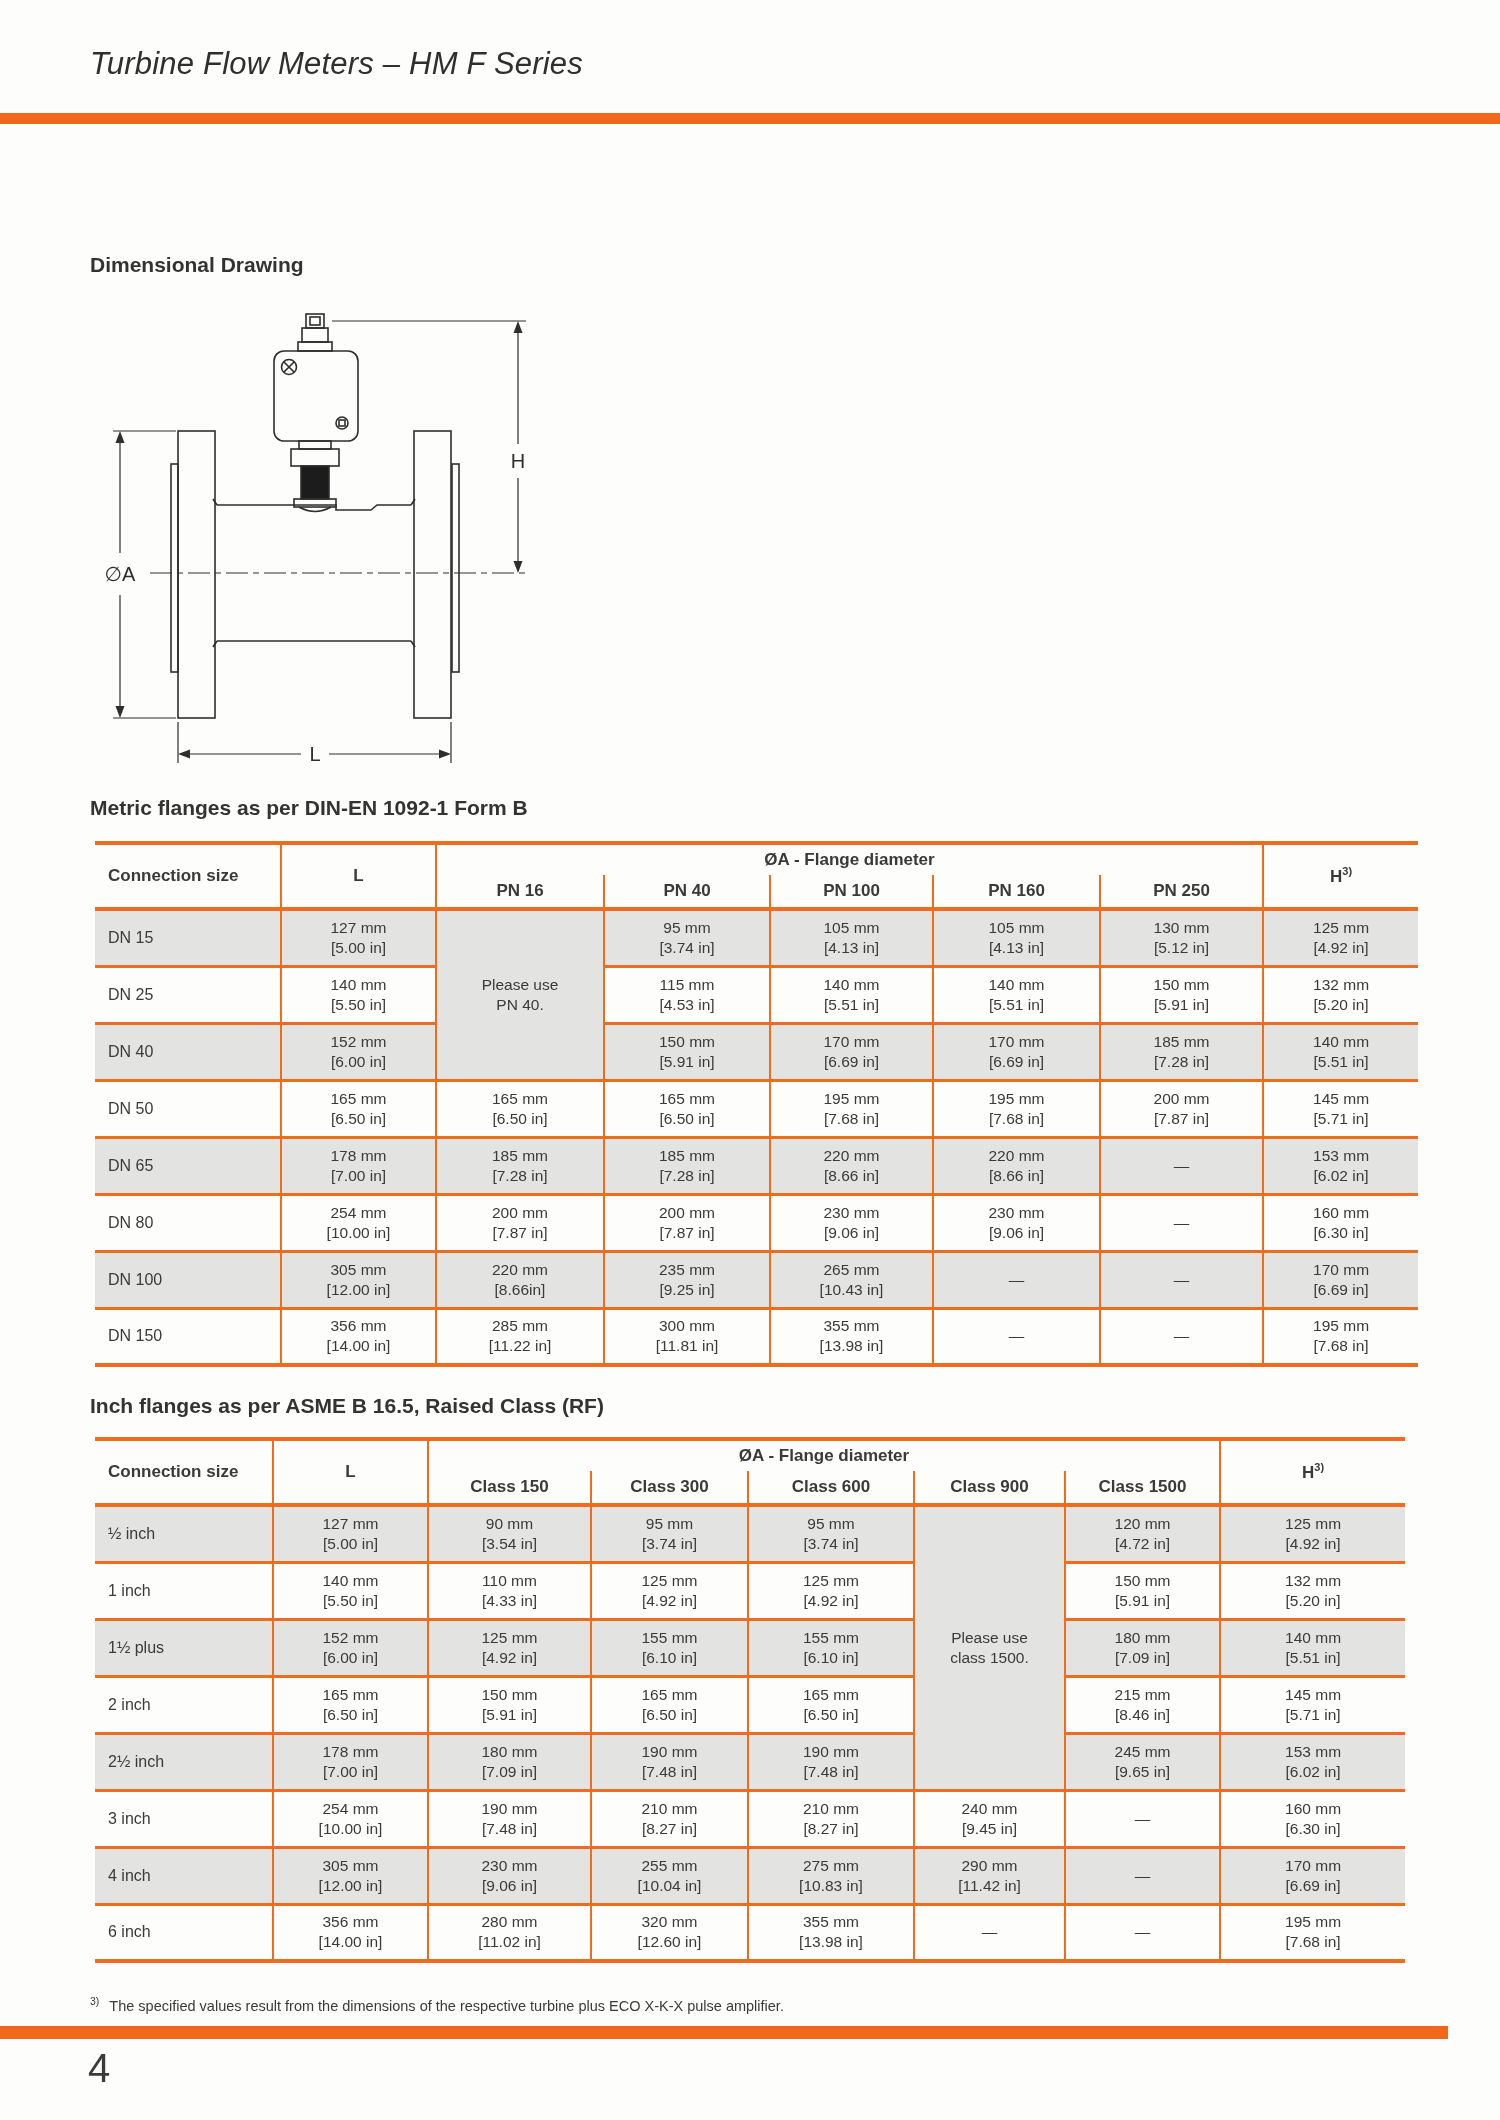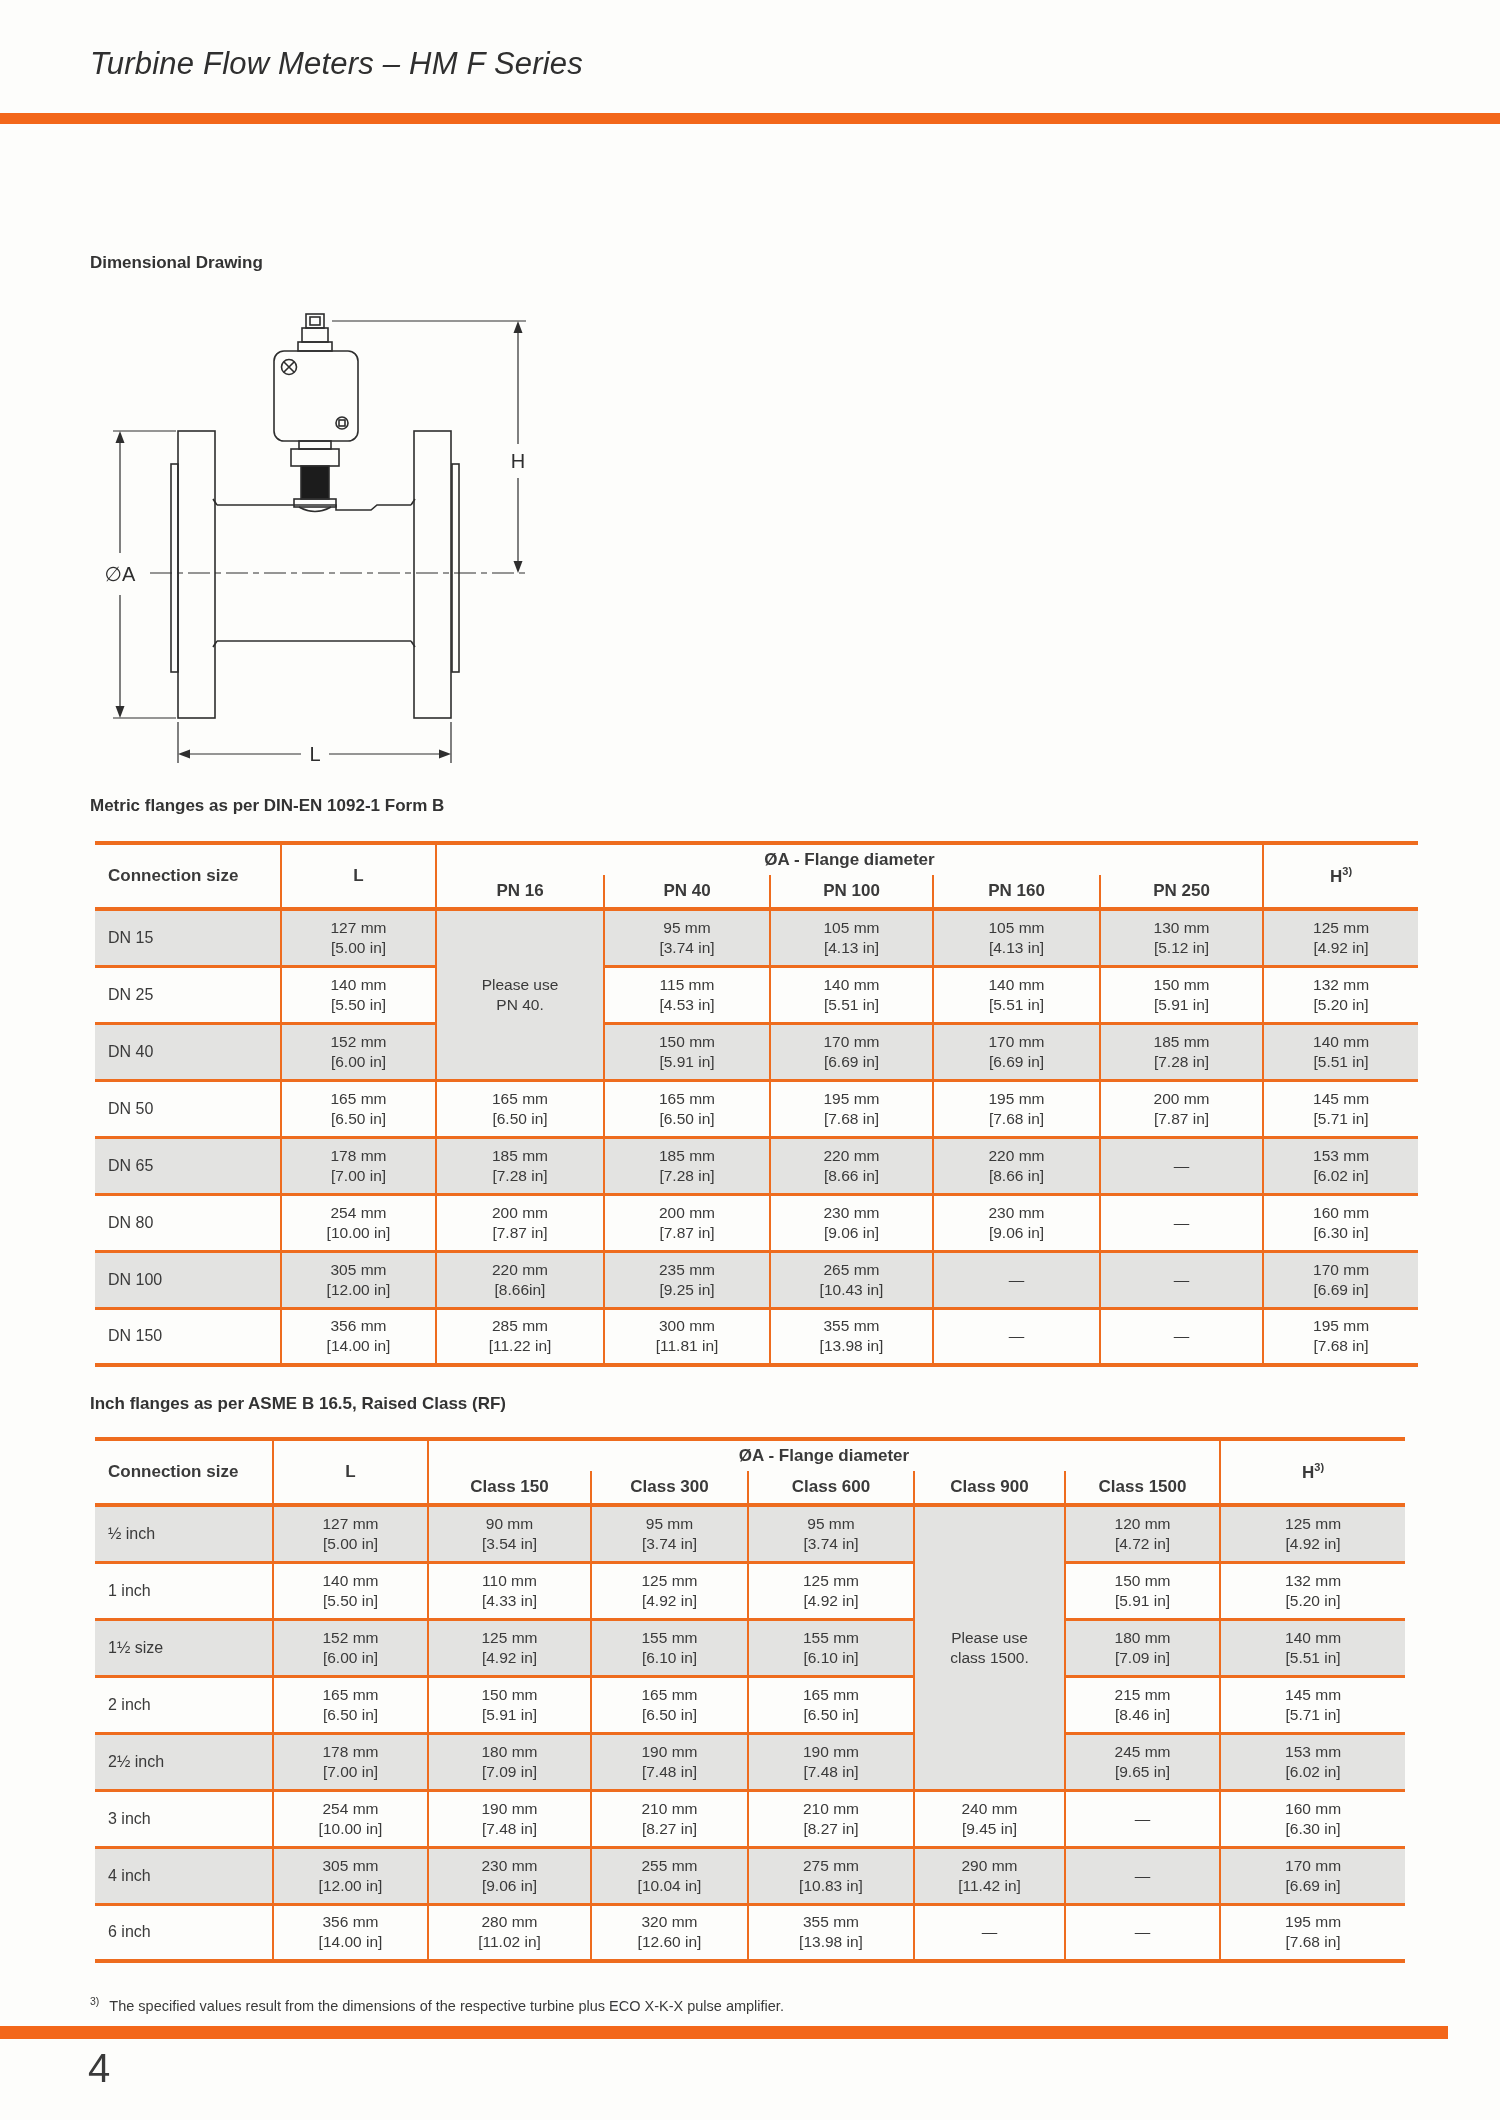--- a/index.html
+++ b/index.html
@@ -14,21 +14,21 @@
   #page{
     position:relative;width:1500px;height:2120px;margin:0 auto;
     background:#FDFDFB;overflow:hidden;
     font-family:"Liberation Sans",sans-serif;color:var(--txt);
   }
   .abs{position:absolute;}
   .page-title{left:90px;top:46px;font-size:31px;font-weight:400;color:#2F2F2F;letter-spacing:.2px;font-style:italic;}
   .rule{background:var(--accent);}
   .rule-top{left:0;top:113px;width:1500px;height:11px;}
   .rule-bottom{left:0;top:2026px;width:1448px;height:13px;}
-  .section-title{font-size:17px;font-weight:700;color:#333;}
+  .section-title{font-size:21px;font-weight:700;color:#333;}
   .sec-dimensional{left:90px;top:253px;}
   .sec-metric{left:90px;top:796px;}
   .sec-inch{left:90px;top:1394px;}
   .drawing-wrap{left:80px;top:292px;width:470px;height:480px;}
 
   table.spec{
     border-collapse:collapse;table-layout:fixed;
     border-top:4px solid var(--ob);border-bottom:4px solid var(--ob);
   }
   .tbl1{left:95px;top:841px;width:1323px;}
@@ -344,21 +344,21 @@
           <td>125 mm
 [4.92 in]</td>
           <td>125 mm
 [4.92 in]</td>
           <td>150 mm
 [5.91 in]</td>
           <td>132 mm
 [5.20 in]</td>
         </tr>
         <tr class="shade">
-          <th>1½ size</th>
+          <th>1½ plus</th>
           <td>152 mm
 [6.00 in]</td>
           <td>125 mm
 [4.92 in]</td>
           <td>155 mm
 [6.10 in]</td>
           <td>155 mm
 [6.10 in]</td>
           <td>180 mm
 [7.09 in]</td>

